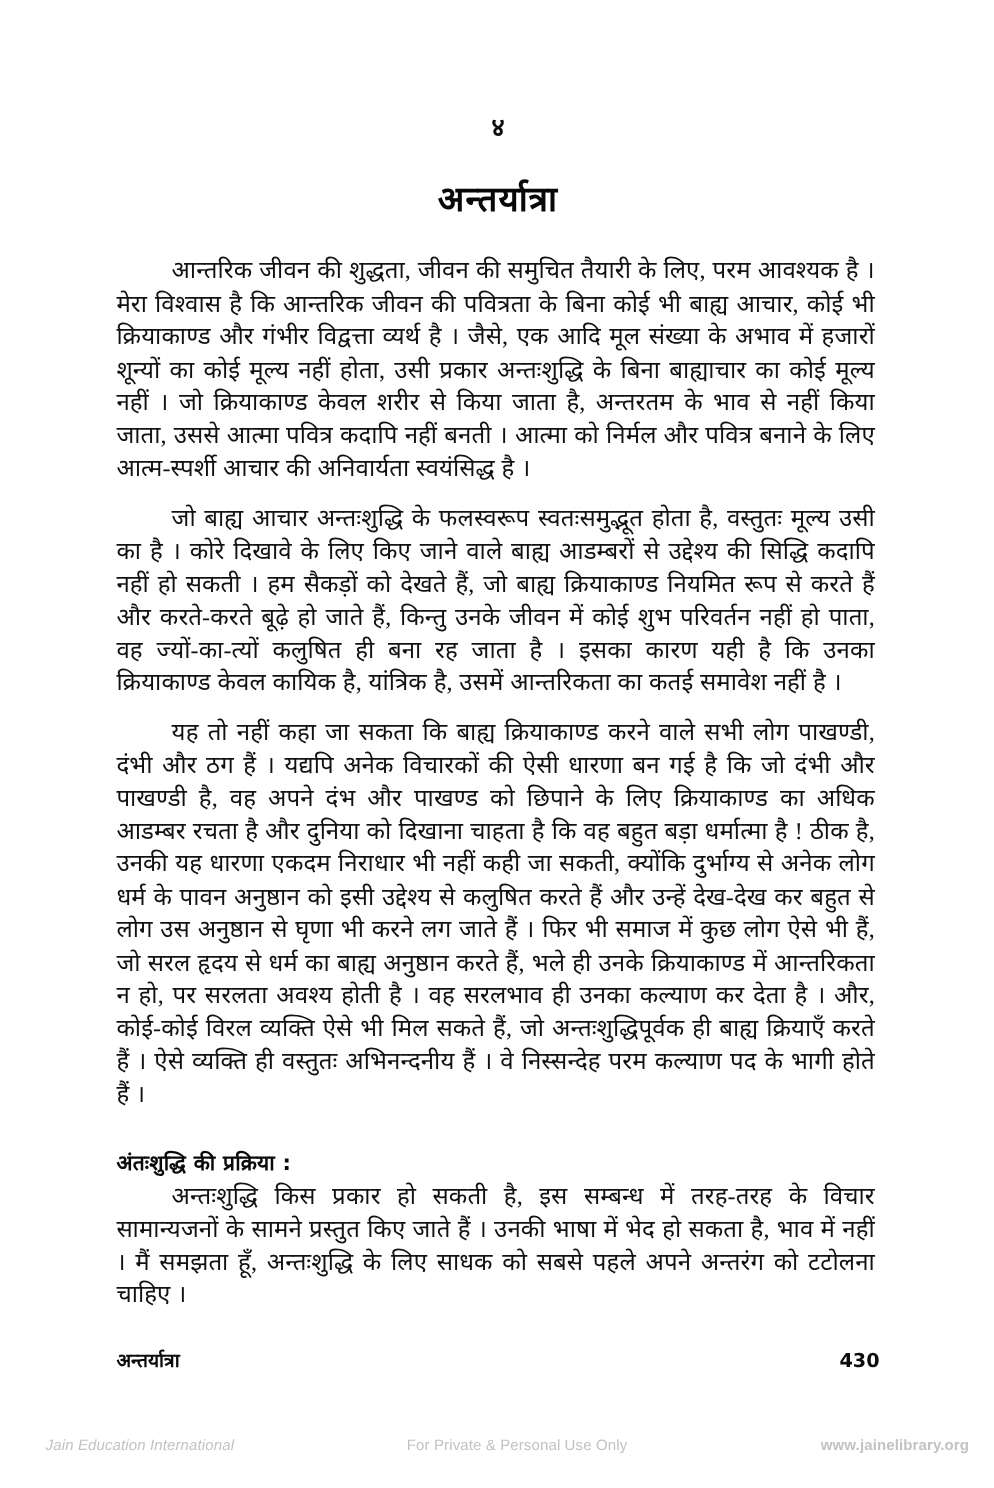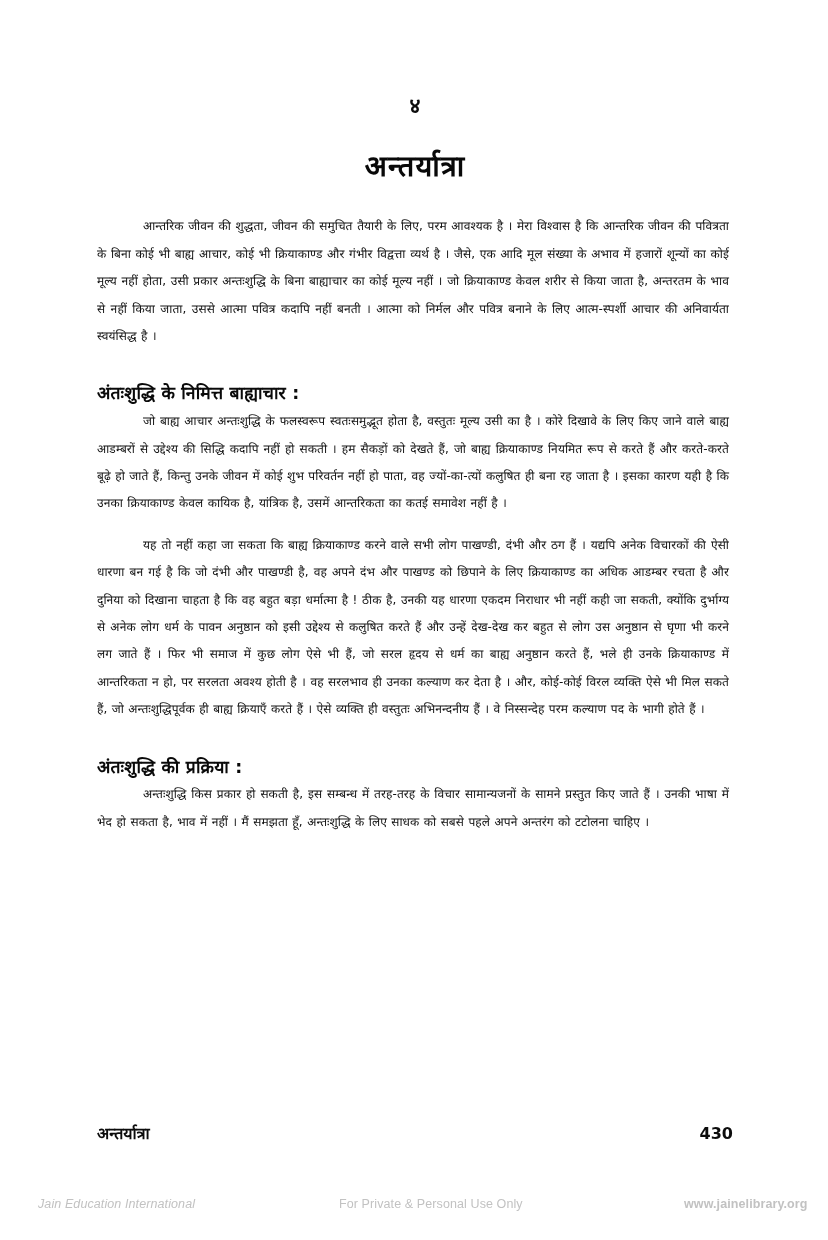--- a/index.html
+++ b/index.html
@@ -52,29 +52,30 @@
   .section-heading {
     font-size: 17.5px;
     font-weight: 700;
     line-height: 1.35;
     margin: 18px 0 2px 0;
     color: #0a0a0a;
     letter-spacing: 0.2px;
   }
 
   p.body-para {
-    font-size: 12px;
+    font-size: 20px;
     line-height: 27.4px;
     text-align: justify;
     text-justify: inter-word;
     margin: 0 4px 2px 0;
     text-indent: 46px;
     color: #111111;
     letter-spacing: 0.1px;
     word-spacing: 0.5px;
+    font-family: Liberation Serif, serif;
   }
 
   p.body-para.tight {
     margin-bottom: 0;
   }
 
   .spacer-sm { height: 12px; }
 
   
   .book-footer {
@@ -130,21 +131,20 @@
   <div class="content">
 
     <div class="chapter-number">४</div>
 
     <div class="chapter-title">अन्तर्यात्रा</div>
 
     <p class="body-para">आन्तरिक जीवन की शुद्धता, जीवन की समुचित तैयारी के लिए, परम आवश्यक है । मेरा विश्वास है कि आन्तरिक जीवन की पवित्रता के बिना कोई भी बाह्य आचार, कोई भी क्रियाकाण्ड और गंभीर विद्वत्ता व्यर्थ है । जैसे, एक आदि मूल संख्या के अभाव में हजारों शून्यों का कोई मूल्य नहीं होता, उसी प्रकार अन्तःशुद्धि के बिना बाह्याचार का कोई मूल्य नहीं । जो क्रियाकाण्ड केवल शरीर से किया जाता है, अन्तरतम के भाव से नहीं किया जाता, उससे आत्मा पवित्र कदापि नहीं बनती । आत्मा को निर्मल और पवित्र बनाने के लिए आत्म-स्पर्शी आचार की अनिवार्यता स्वयंसिद्ध है ।</p>
 
     <div class="spacer-sm"></div>
 
-    <div class="section-heading">अंतःशुद्धि के निमित्त बाह्याचार :</div>
 
     <p class="body-para">जो बाह्य आचार अन्तःशुद्धि के फलस्वरूप स्वतःसमुद्भूत होता है, वस्तुतः मूल्य उसी का है । कोरे दिखावे के लिए किए जाने वाले बाह्य आडम्बरों से उद्देश्य की सिद्धि कदापि नहीं हो सकती । हम सैकड़ों को देखते हैं, जो बाह्य क्रियाकाण्ड नियमित रूप से करते हैं और करते-करते बूढ़े हो जाते हैं, किन्तु उनके जीवन में कोई शुभ परिवर्तन नहीं हो पाता, वह ज्यों-का-त्यों कलुषित ही बना रह जाता है । इसका कारण यही है कि उनका क्रियाकाण्ड केवल कायिक है, यांत्रिक है, उसमें आन्तरिकता का कतई समावेश नहीं है ।</p>
 
     <div class="spacer-sm"></div>
 
 
     <p class="body-para">यह तो नहीं कहा जा सकता कि बाह्य क्रियाकाण्ड करने वाले सभी लोग पाखण्डी, दंभी और ठग हैं । यद्यपि अनेक विचारकों की ऐसी धारणा बन गई है कि जो दंभी और पाखण्डी है, वह अपने दंभ और पाखण्ड को छिपाने के लिए क्रियाकाण्ड का अधिक आडम्बर रचता है और दुनिया को दिखाना चाहता है कि वह बहुत बड़ा धर्मात्मा है ! ठीक है, उनकी यह धारणा एकदम निराधार भी नहीं कही जा सकती, क्योंकि दुर्भाग्य से अनेक लोग धर्म के पावन अनुष्ठान को इसी उद्देश्य से कलुषित करते हैं और उन्हें देख-देख कर बहुत से लोग उस अनुष्ठान से घृणा भी करने लग जाते हैं । फिर भी समाज में कुछ लोग ऐसे भी हैं, जो सरल हृदय से धर्म का बाह्य अनुष्ठान करते हैं, भले ही उनके क्रियाकाण्ड में आन्तरिकता न हो, पर सरलता अवश्य होती है । वह सरलभाव ही उनका कल्याण कर देता है । और, कोई-कोई विरल व्यक्ति ऐसे भी मिल सकते हैं, जो अन्तःशुद्धिपूर्वक ही बाह्य क्रियाएँ करते हैं । ऐसे व्यक्ति ही वस्तुतः अभिनन्दनीय हैं । वे निस्सन्देह परम कल्याण पद के भागी होते हैं ।</p>
 
     <div class="spacer-sm"></div>
 

